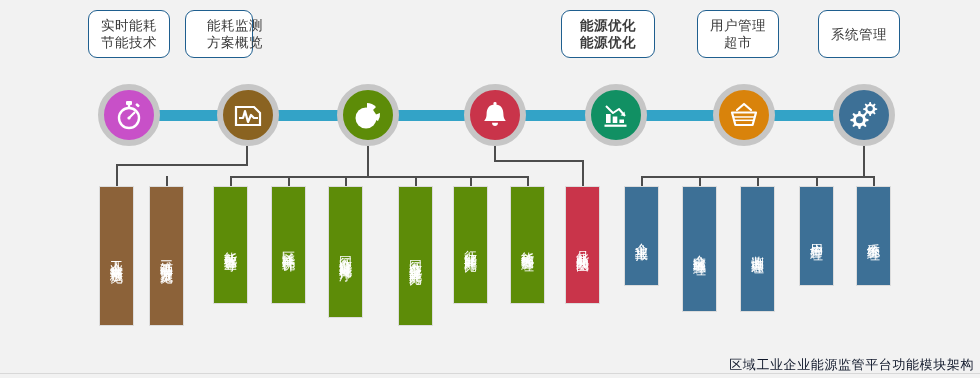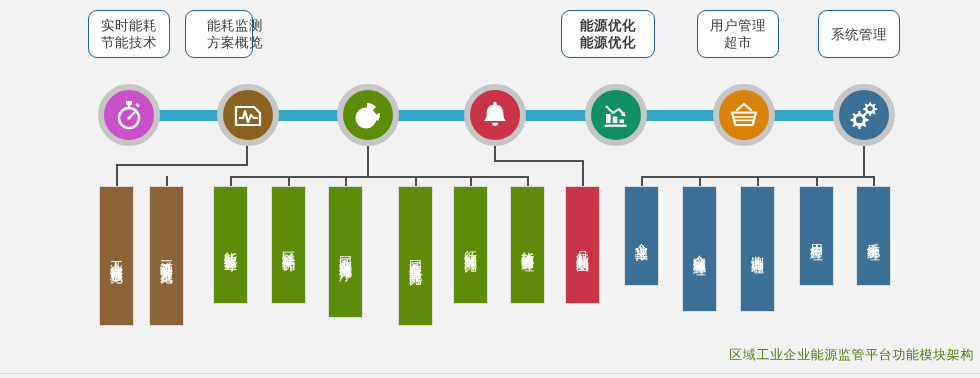--- a/index.html
+++ b/index.html
@@ -94,22 +94,22 @@
     background: #4d4d4d;
     z-index: 2;
   }
   .lnh { height: 2px; }
   .lnv { width: 2px; }
 
   
   .caption {
     position: absolute;
     right: 6px;
-    bottom: 14px;
-    color: #4d7c0f;
+    bottom: 4px;
+    color: #0f172a;
     font-size: 13px;
     letter-spacing: 0.6px;
     z-index: 7;
   }
   .footline {
     position: absolute;
     left: 0;
     bottom: 4px;
     width: 980px;
     height: 1px;

